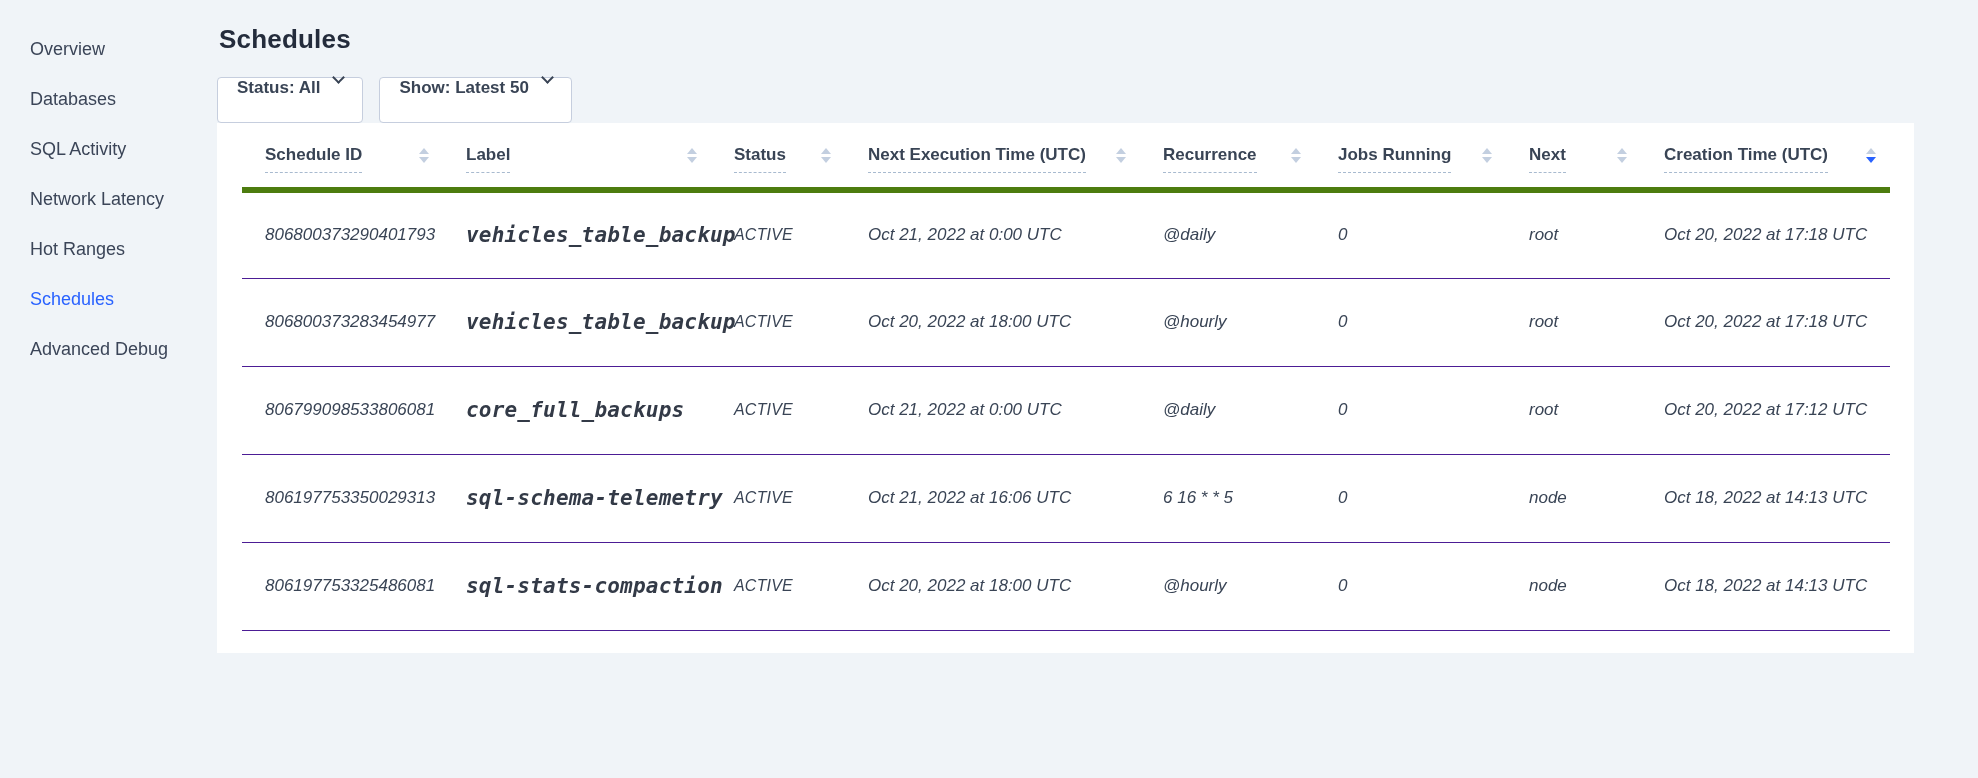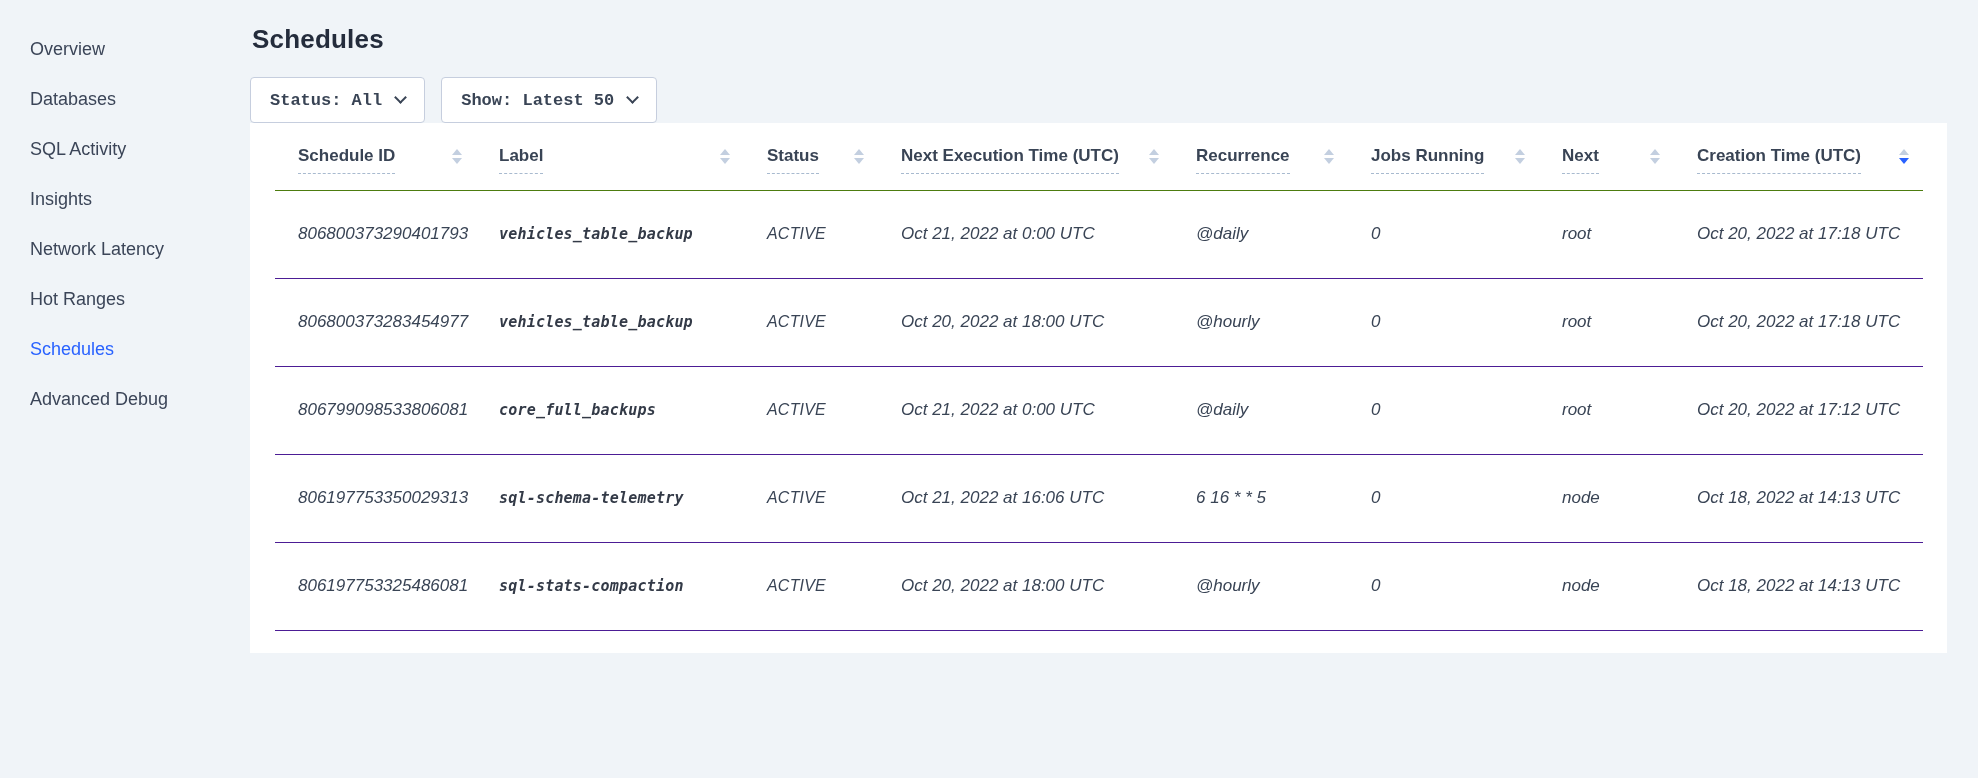--- a/index.html
+++ b/index.html
@@ -7,58 +7,58 @@
   body {
     width: 1978px; height: 778px;
     background: #f0f4f8;
     font-family: "Liberation Sans", "DejaVu Sans", sans-serif;
     color: #394455;
     overflow: hidden;
     display: flex;
   }
 
   
-  .sidebar { width: 250px; flex: none; padding-top: 24px; }
+  .sidebar { width: 217px; flex: none; padding-top: 24px; }
   .side-item {
     height: 50px; display: flex; align-items: center;
     padding-left: 30px; font-size: 18px; cursor: pointer;
     color: #3b4558;
   }
   .side-item.active { color: #2962ff; }
 
   
   .content { flex: 1; padding-right: 46px; }
   .page-title {
     font-size: 26px; font-weight: 700; color: #242c3c;
     margin: 24px 0 0 2px; letter-spacing: 0.2px;
   }
   .filters { display: flex; gap: 16px; margin-top: 22px; }
   .dropdown {
     height: 46px; background: #ffffff;
     border: 1px solid #c6cede; border-radius: 4px;
-    display: inline-flex; align-items: center; gap: 14px;
+    display: inline-flex; align-items: flex-start; gap: 14px;
     padding: 0 19px; font-size: 17px; font-weight: 600;
-    color: #394455; font-family: Liberation Mono, monospace; cursor: pointer;
+    color: #394455; font-family: Liberation Sans, sans-serif; cursor: pointer;
   }
   .chev {
     width: 9px; height: 9px;
     border-right: 2px solid #394455; border-bottom: 2px solid #394455;
     transform: rotate(45deg); margin-top: -5px;
   }
   .count { margin: 26px 0 12px 2px; font-size: 17px; color: #394455; }
 
   
   .card {
     background: #ffffff; width: 1697px;
     padding: 0 24px 22px 25px;
   }
   table { table-layout: fixed; border-collapse: collapse; width: 1648px; }
   thead th {
     height: 67px; vertical-align: middle; text-align: left;
-    border-bottom: 1px solid #4d7c0f; padding: 0; cursor: pointer;
+    border-bottom: 6px solid #4d7c0f; padding: 0; cursor: pointer;
   }
   .th-inner {
     display: flex; align-items: center; justify-content: space-between;
     padding: 0 14px 0 23px;
   }
   .th-label {
     font-size: 17px; font-weight: 700; color: #394455;
     border-bottom: 1px dashed #a8bacf; padding-bottom: 7px; margin-top: 7px;
     white-space: nowrap;
   }
@@ -68,39 +68,36 @@
   .sort .down { border-top: 6px solid #c3cfe0; }
   .sort.desc .down { border-top-color: #2962ff; }
 
   tbody td {
     height: 88px; border-bottom: 1px solid #4c1d95;
     padding: 0 10px 0 23px; font-size: 17px; color: #394455;
     vertical-align: middle; white-space: nowrap; font-style: italic;
   }
   td.mono {
     font-family: "DejaVu Sans Mono", "Liberation Mono", monospace;
-    font-weight: 700; font-size: 15px; color: #333a47; letter-spacing: 0.2px;
+    font-weight: 700; font-size: 21px; color: #333a47; letter-spacing: 0.2px;
   }
   td.status { font-size: 16px; letter-spacing: 0.2px; margin-top: 11px; }
 </style>
 </head>
 <body>
 
 <nav class="sidebar">
   <div class="side-item">
       <span>Overview</span>
     </div>
   <div class="side-item">
       <span>Databases</span>
     </div>
   <div class="side-item">
       <span>SQL Activity</span>
-    </div>
-  <div class="side-item">
-      <span>Insights</span>
     </div>
   <div class="side-item">
       <span>Network Latency</span>
     </div>
   <div class="side-item">
       <span>Hot Ranges</span>
     </div>
   <div class="side-item active">
       <span>Schedules</span>
     </div>

